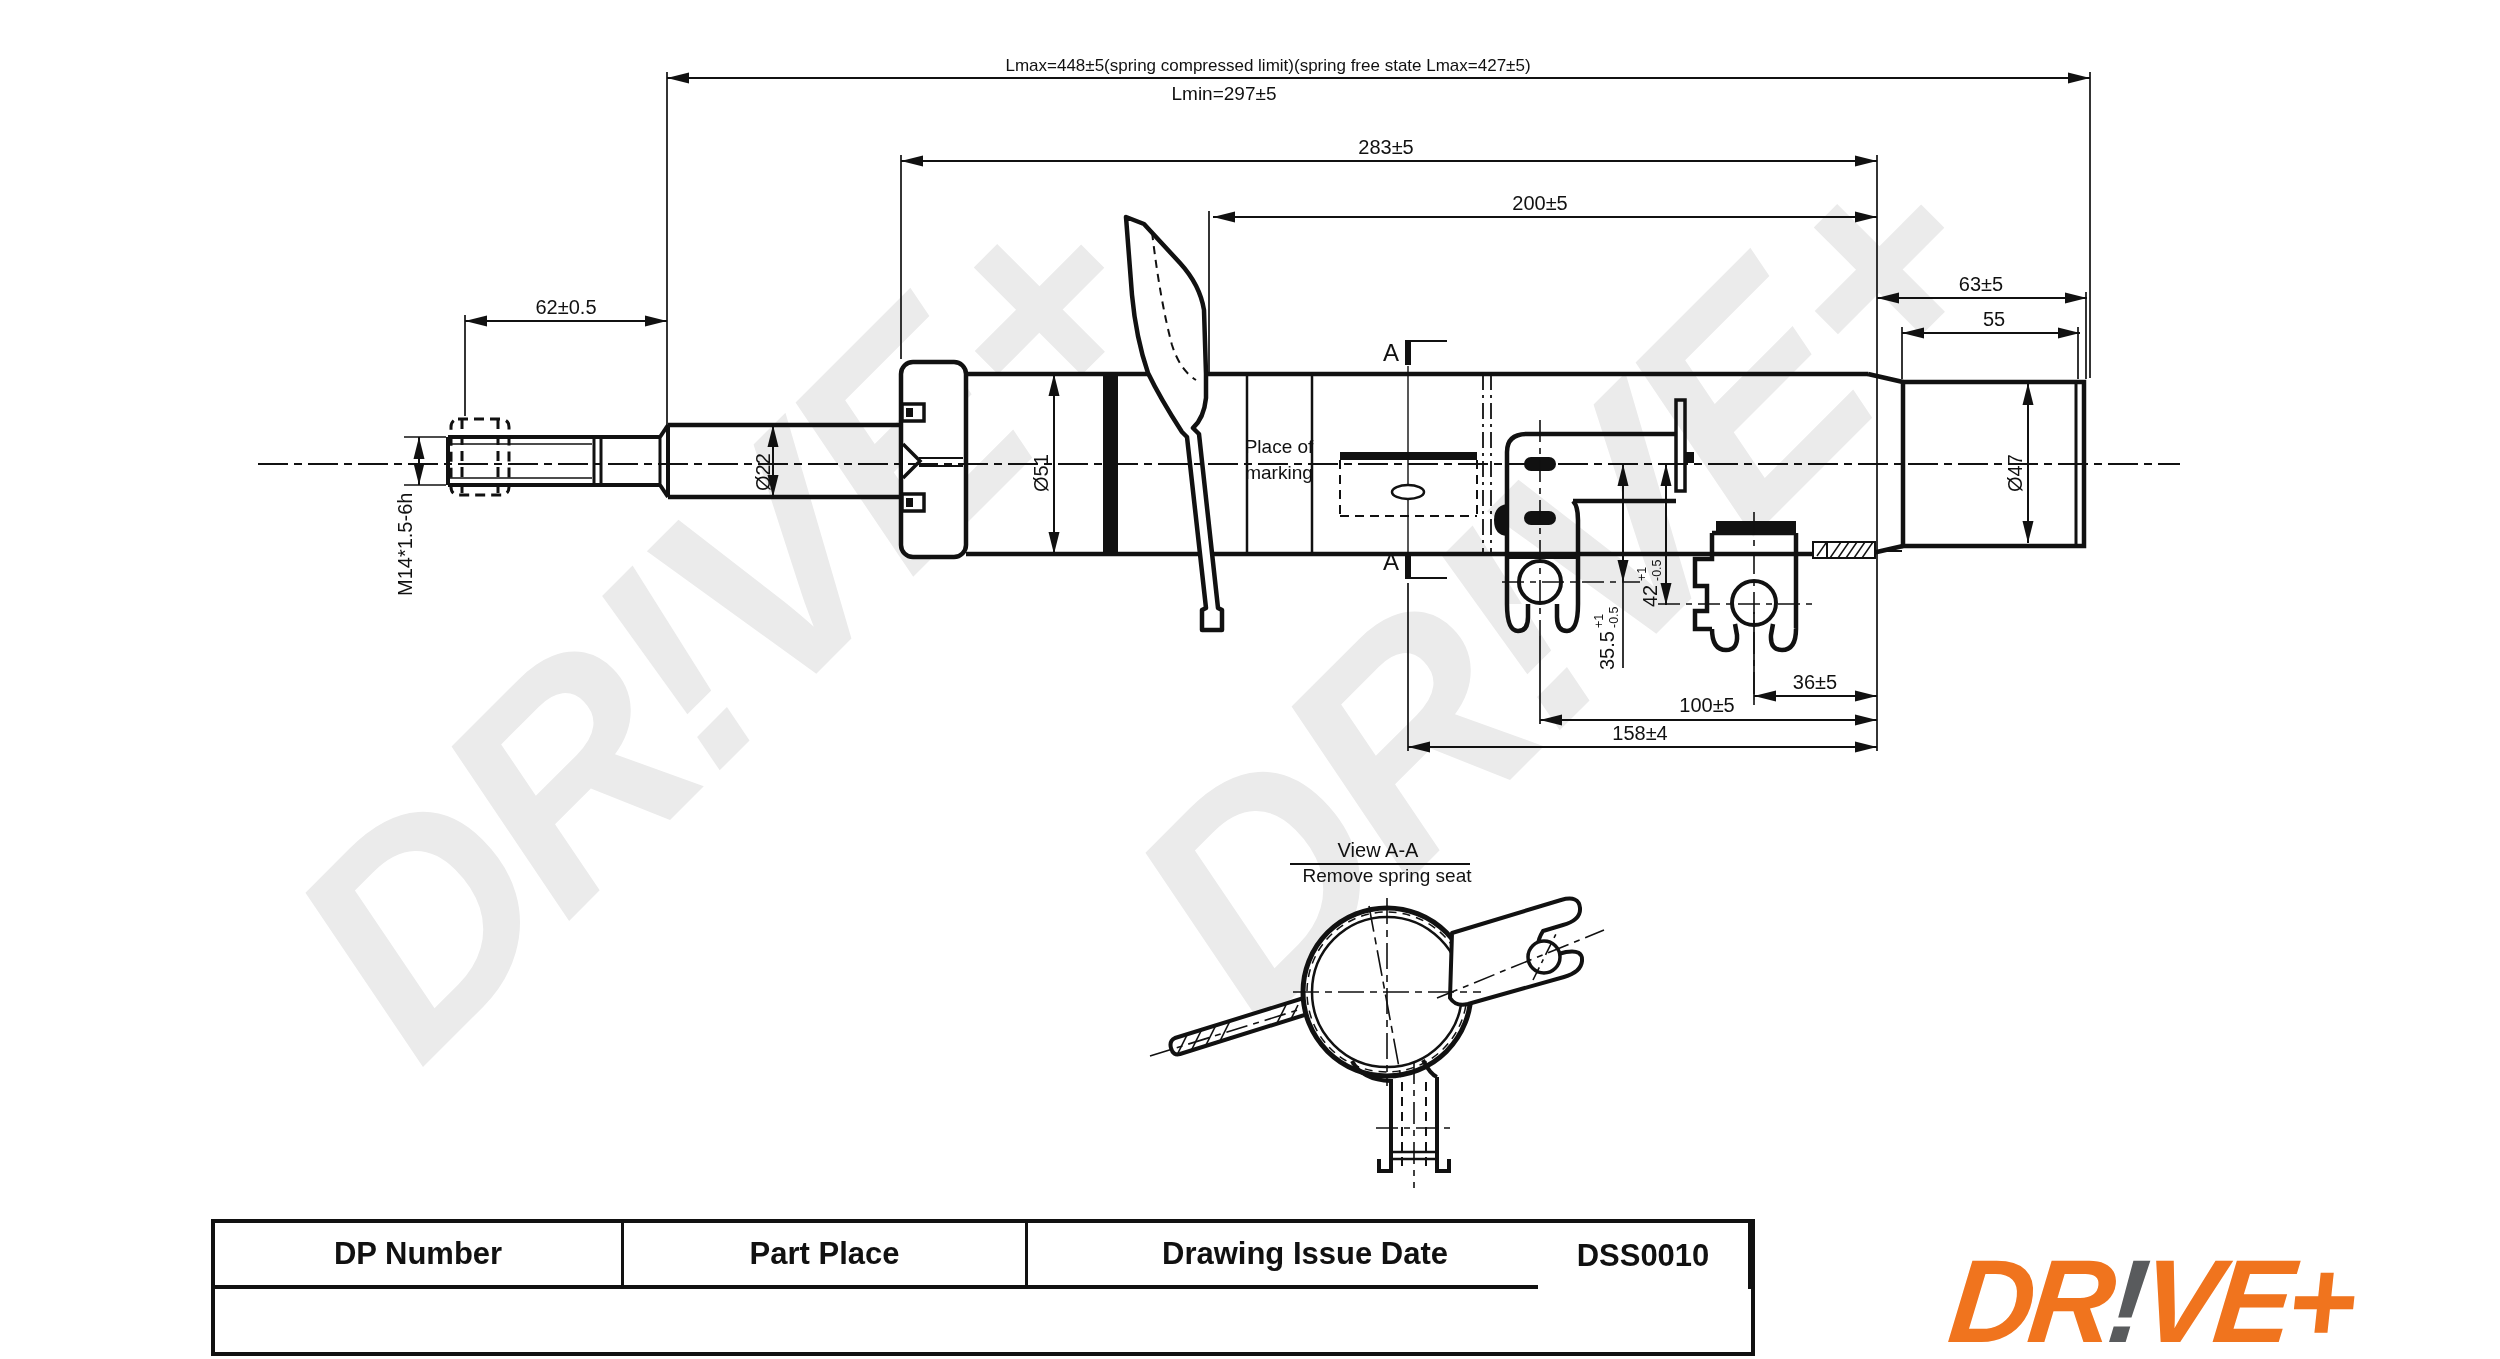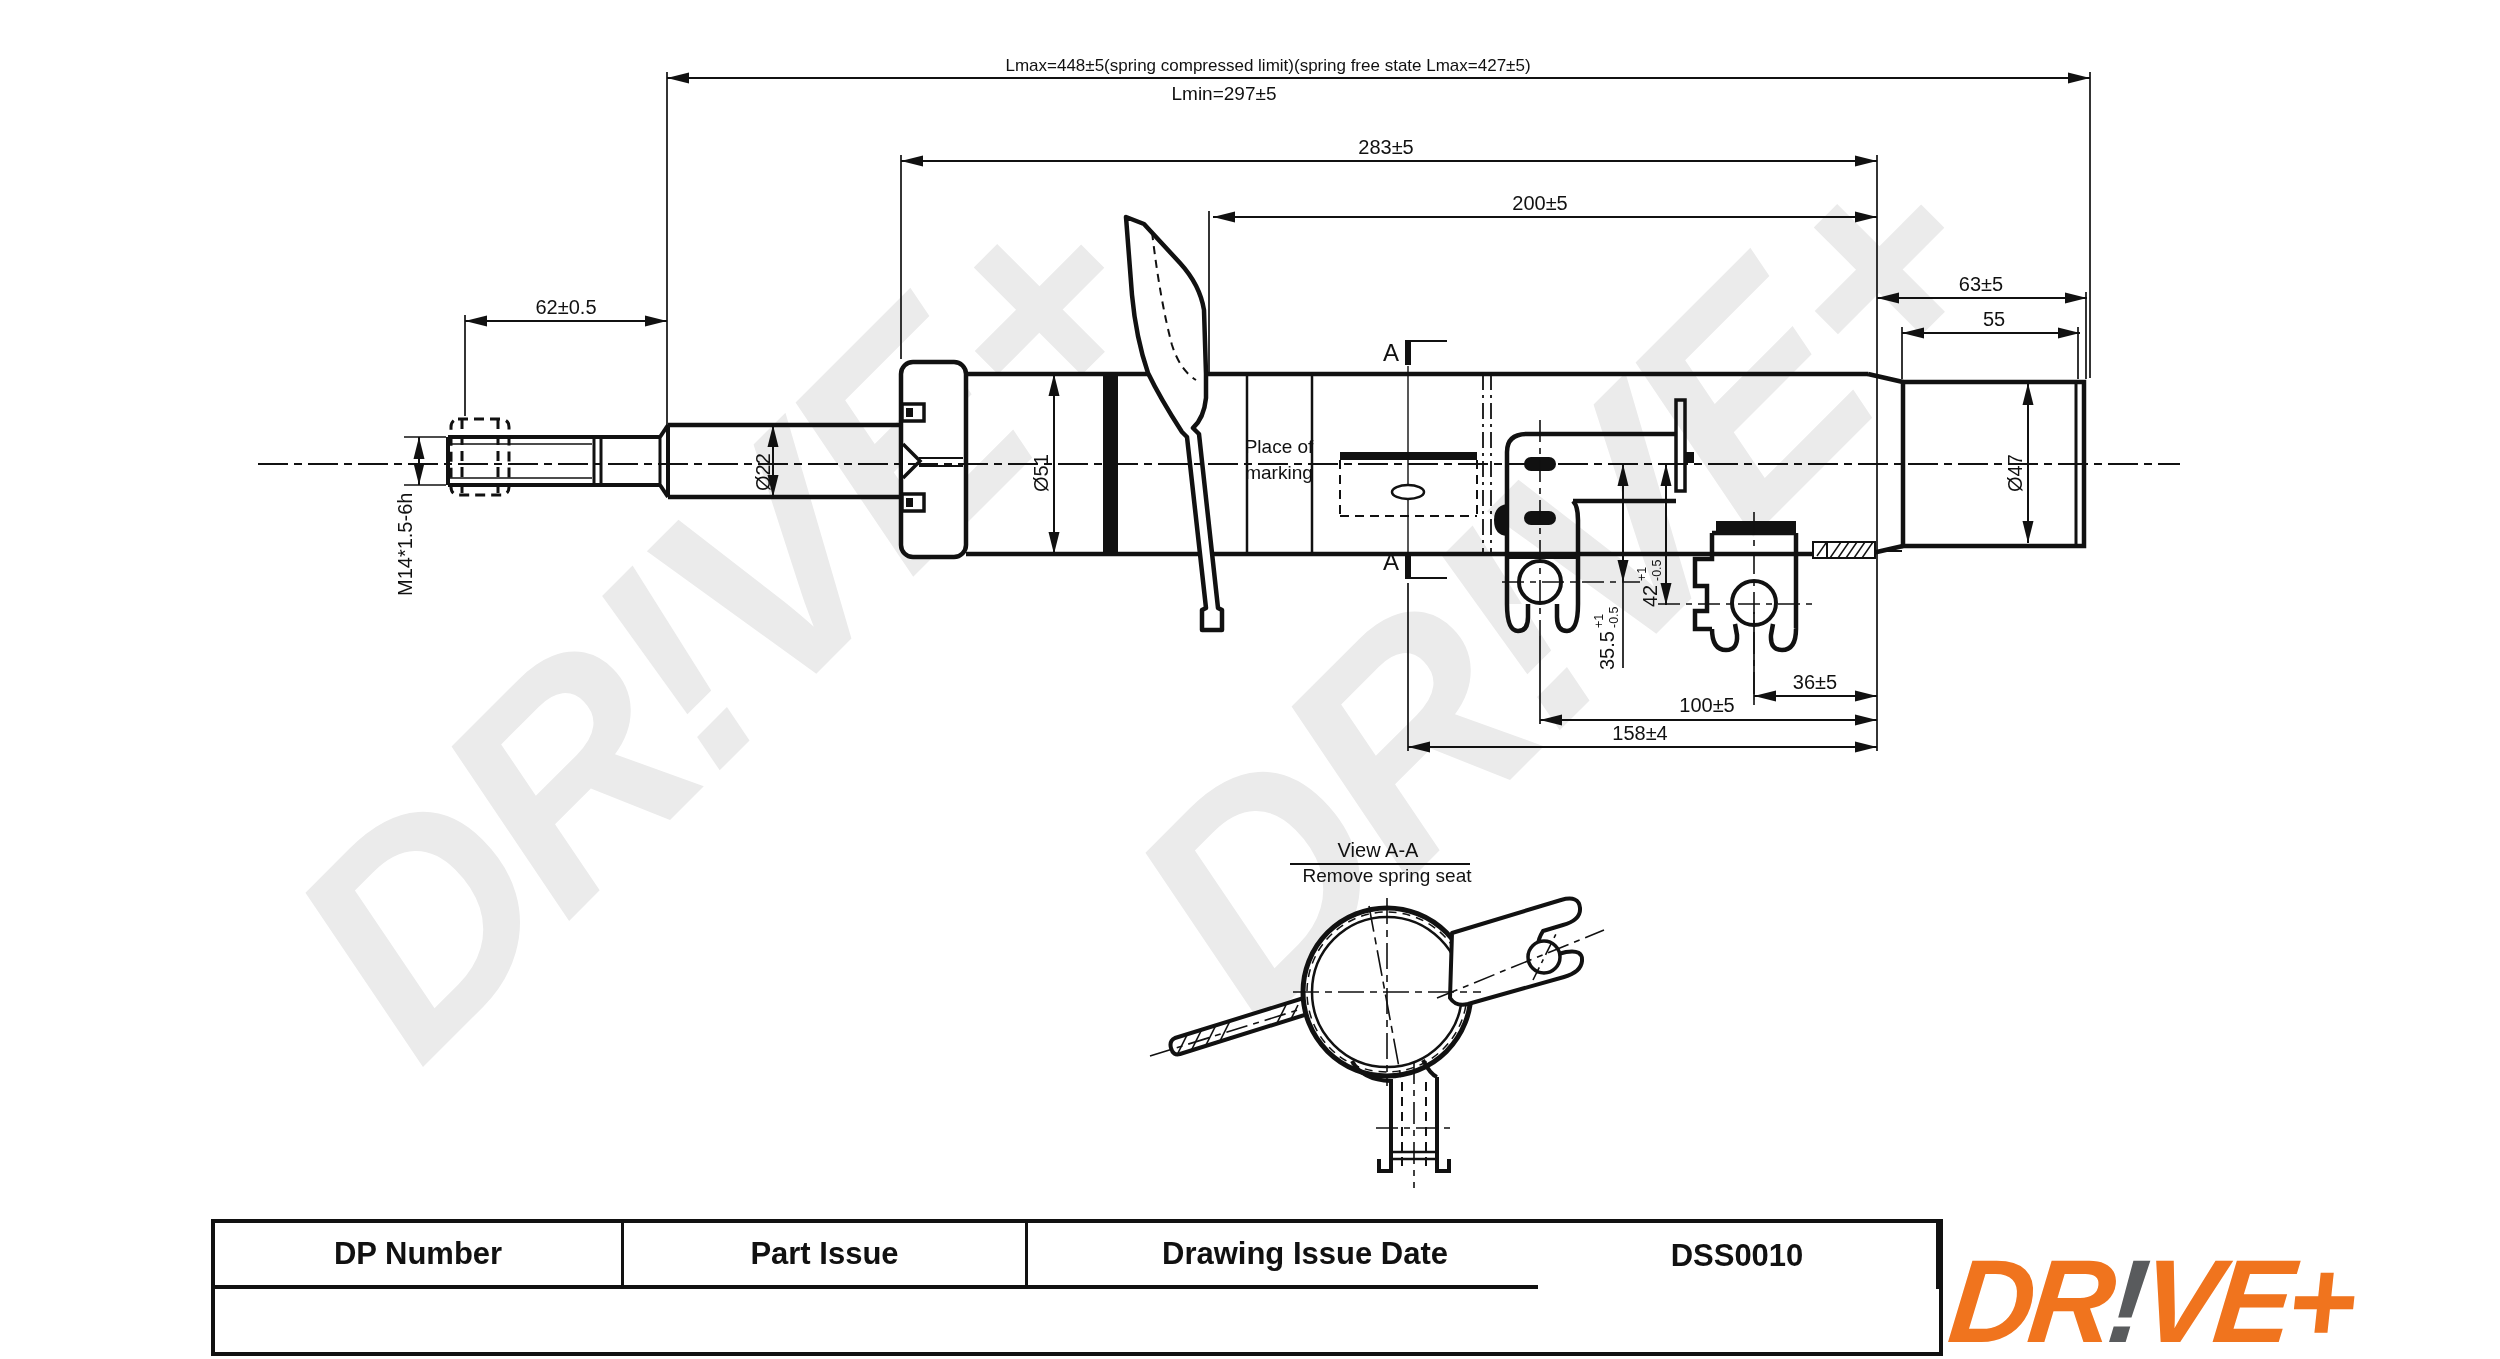--- a/index.html
+++ b/index.html
@@ -6,21 +6,21 @@
   .page{position:relative;width:2500px;height:1359px;background:#fff;overflow:hidden;
         font-family:"Liberation Sans", sans-serif;color:#111;}
   .page svg{position:absolute;left:0;top:0;}
   svg text{fill:#111;font-family:"Liberation Sans", sans-serif;}
   .dt{font-size:20px;}
   .dts{font-size:17px;}
   .tol{font-size:12.5px;}
   .lab{font-size:19px;}
   .secA{font-size:24px;}
   .wm{font-size:300px;font-weight:bold;font-style:italic;fill:#ebebeb;letter-spacing:-10px;}
-  .titleblock{position:absolute;left:211px;top:1219px;width:1732px;height:137px;
+  .titleblock{position:absolute;left:211px;top:1219px;width:1544px;height:137px;
       border:4px solid #111;box-sizing:border-box;display:grid;
       grid-template-columns:409px 404px 510px 1fr;grid-template-rows:66px 1fr;background:#fff;}
   .tcell{display:flex;align-items:center;justify-content:center;
       font-weight:bold;font-size:31px;border-right:3px solid #111;white-space:nowrap;}
   .tcell.last{border-right:none;padding-left:44px;}
   .tcell.hdr{border-bottom:4px solid #111;}
   .logo{position:absolute;left:1950px;top:1252px;width:550px;height:104px;
       font-size:118px;font-weight:bold;font-style:italic;line-height:98px;
       letter-spacing:-6px;color:#F0741E;transform:skewX(-6deg);white-space:nowrap;}
   .logo .excl{color:#595B5D;}
@@ -290,19 +290,19 @@
     <g stroke="#111" stroke-width="1.6" stroke-dasharray="26 6 7 6">
       <line x1="1293" y1="992" x2="1481" y2="992"></line>
       <line x1="1387" y1="898" x2="1387" y2="1086"></line>
       <line x1="1369" y1="906" x2="1401" y2="1078"></line>
     </g>
   </g>
 </svg>
 
   <div class="titleblock">
     <div class="tcell hdr">DP Number</div>
-    <div class="tcell hdr">Part Issue</div>
+    <div class="tcell hdr">Part Place</div>
     <div class="tcell hdr last">Drawing Issue Date</div>
     <div class="tcell">DSS0010</div>
   </div>
 
   <div class="logo"><span>DR</span><span class="excl">!</span><span>VE+</span></div>
 </div>
 
 </body></html>

